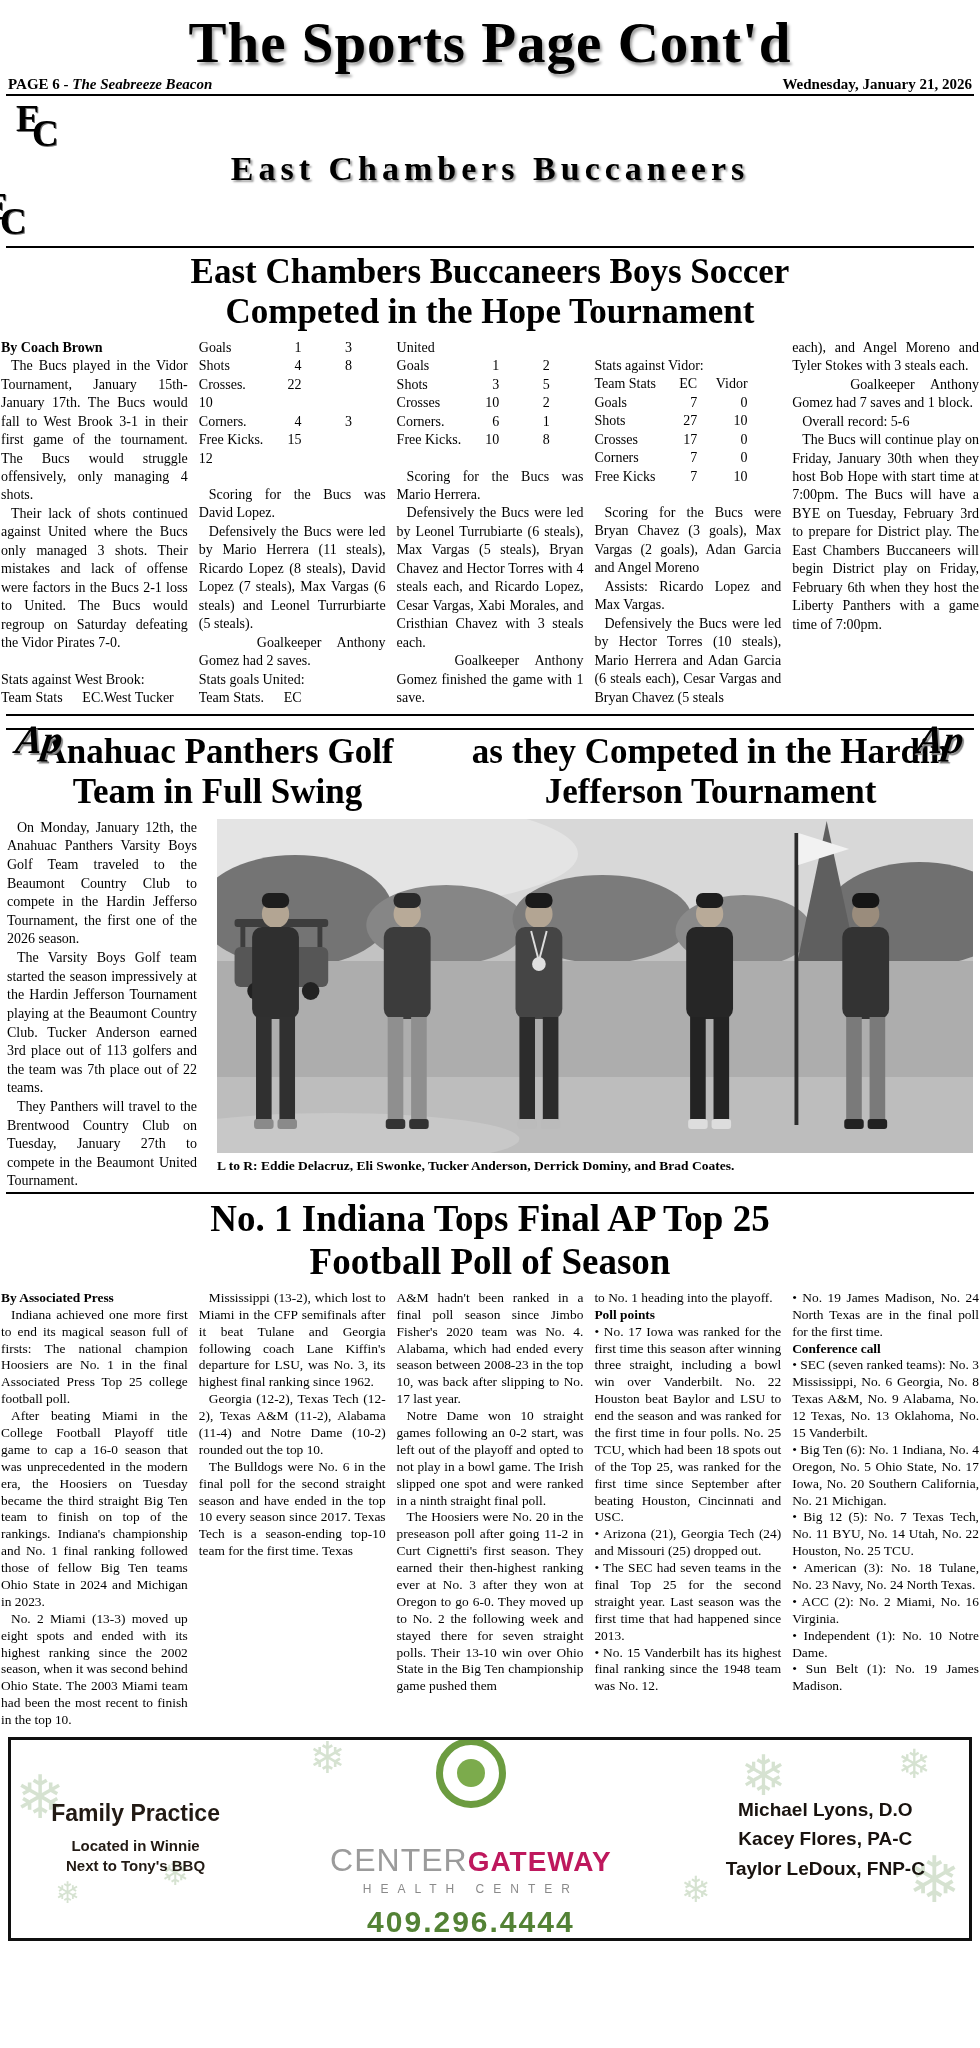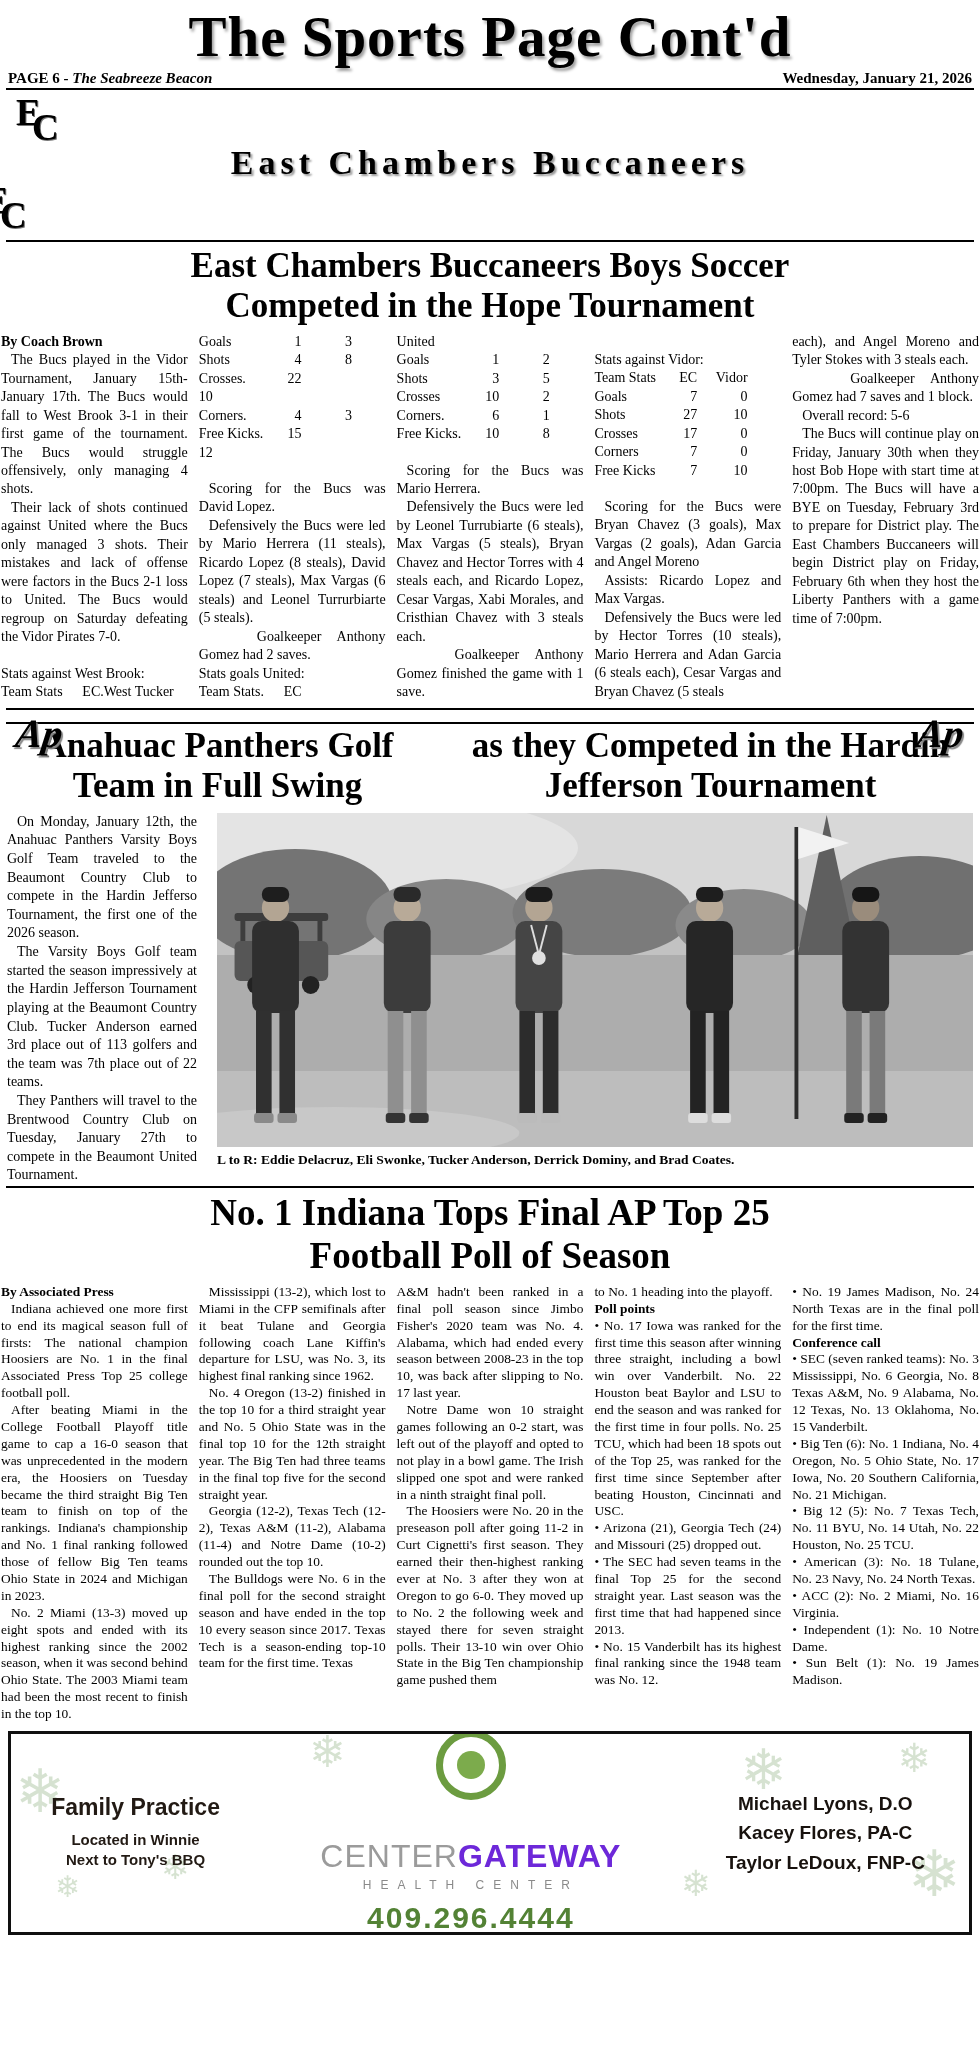--- a/index.html
+++ b/index.html
@@ -1,21 +1,21 @@
 <!DOCTYPE html>
 <html><head>
 <meta charset="utf-8">
 <style>
   html,body{margin:0;padding:0;}
   body{width:980px;height:2048px;background:#fff;color:#000;overflow:hidden;
        font-family:"Liberation Serif", serif;position:relative;}
   .page{padding:2px 0 0;}
 
   
-  .masthead{text-align:center;font-size:57px;font-weight:bold;line-height:1.08;margin:4px 0 0;
+  .masthead{text-align:center;font-size:57px;font-weight:bold;line-height:1.08;margin:10px 0 0;
             letter-spacing:1px;text-shadow:2px 3px 3px rgba(0,0,0,.38);}
   .inforow{display:flex;justify-content:space-between;align-items:flex-end;
            font-size:15px;font-weight:bold;padding:0 8px;margin-top:2px;gap:20px;}
   .inforow .ital{font-style:italic;}
   .rule{border-top:2px solid #000;margin:1px 6px;height:0;}
 
   
   .banner{position:relative;text-align:center;padding:3px 0 7px;}
   .banner-text{display:inline-block;font-size:34px;font-weight:bold;letter-spacing:5px;
                text-shadow:2px 2px 2px #9a9a9a;}
@@ -63,21 +63,21 @@
   .ad-left{flex:0 0 26%;text-align:center;position:relative;}
   .ad-center{flex:0 0 44%;display:flex;flex-direction:column;align-items:center;position:relative;}
   .ad-right{flex:1;text-align:center;position:relative;}
   .fam{font-weight:bold;font-size:23px;color:#221a14;margin-bottom:10px;}
   .loc{font-weight:bold;font-size:15px;color:#221a14;margin:3px 0;}
   .cg-logo{width:56px;height:56px;border-radius:50%;border:7px solid #6c9c40;background:#fff;
            display:flex;align-items:center;justify-content:center;margin-bottom:4px;}
   .cg-logo::after{content:"";width:28px;height:28px;border-radius:50%;background:#7cab4c;}
   .brandrow{display:flex;align-items:baseline;white-space:nowrap;}
   .coastal{font-size:32px;font-weight:400;color:#9b9b9b;letter-spacing:1px;}
-  .gateway{font-size:32px;font-weight:700;color:#6d28d9;letter-spacing:1px;margin-top:34px;}
+  .gateway{font-size:28px;font-weight:700;color:#be185d;letter-spacing:1px;margin-top:34px;}
   .healthcenter{font-size:12px;color:#8a8a8a;letter-spacing:9px;margin-top:3px;}
   .phone{font-size:30px;font-weight:bold;color:#538235;letter-spacing:2px;margin-top:9px;}
   .provider{font-weight:bold;font-size:19px;color:#18120e;line-height:1.55;}
 </style>
 </head>
 <body>
 
 <div class="page">
 
   <h1 class="masthead">The Sports Page Cont'd</h1>
@@ -344,21 +344,20 @@
 
   <div class="cols ap-cols">
     <div class="col">
         <p class="para boldline">By Associated Press</p>
         <p class="para">Indiana achieved one more first to end its magical season full of firsts: The national champion Hoosiers are No. 1 in the final Associated Press Top 25 college football poll.</p>
         <p class="para">After beating Miami in the College Football Playoff title game to cap a 16-0 season that was unprecedented in the modern era, the Hoosiers on Tuesday became the third straight Big Ten team to finish on top of the rankings. Indiana's championship and No. 1 final ranking followed those of fellow Big Ten teams Ohio State in 2024 and Michigan in 2023.</p>
         <p class="para">No. 2 Miami (13-3) moved up eight spots and ended with its highest ranking since the 2002 season, when it was second behind Ohio State. The 2003 Miami team had been the most recent to finish in the top 10.</p>
       </div>
     <div class="col">
         <p class="para">Mississippi (13-2), which lost to Miami in the CFP semifinals after it beat Tulane and Georgia following coach Lane Kiffin's departure for LSU, was No. 3, its highest final ranking since 1962.</p>
-        <p class="para">No. 4 Oregon (13-2) finished in the top 10 for a third straight year and No. 5 Ohio State was in the final top 10 for the 12th straight year. The Big Ten had three teams in the final top five for the second straight year.</p>
         <p class="para">Georgia (12-2), Texas Tech (12-2), Texas A&amp;M (11-2), Alabama (11-4) and Notre Dame (10-2) rounded out the top 10.</p>
         <p class="para">The Bulldogs were No. 6 in the final poll for the second straight season and have ended in the top 10 every season since 2017. Texas Tech is a season-ending top-10 team for the first time. Texas</p>
       </div>
     <div class="col">
         <p class="para np">A&amp;M hadn't been ranked in a final poll season since Jimbo Fisher's 2020 team was No. 4. Alabama, which had ended every season between 2008-23 in the top 10, was back after slipping to No. 17 last year.</p>
         <p class="para">Notre Dame won 10 straight games following an 0-2 start, was left out of the playoff and opted to not play in a bowl game. The Irish slipped one spot and were ranked in a ninth straight final poll.</p>
         <p class="para">The Hoosiers were No. 20 in the preseason poll after going 11-2 in Curt Cignetti's first season. They earned their then-highest ranking ever at No. 3 after they won at Oregon to go 6-0. They moved up to No. 2 the following week and stayed there for seven straight polls. Their 13-10 win over Ohio State in the Big Ten championship game pushed them</p>
       </div>
     <div class="col">
         <p class="para np">to No. 1 heading into the playoff.</p>

